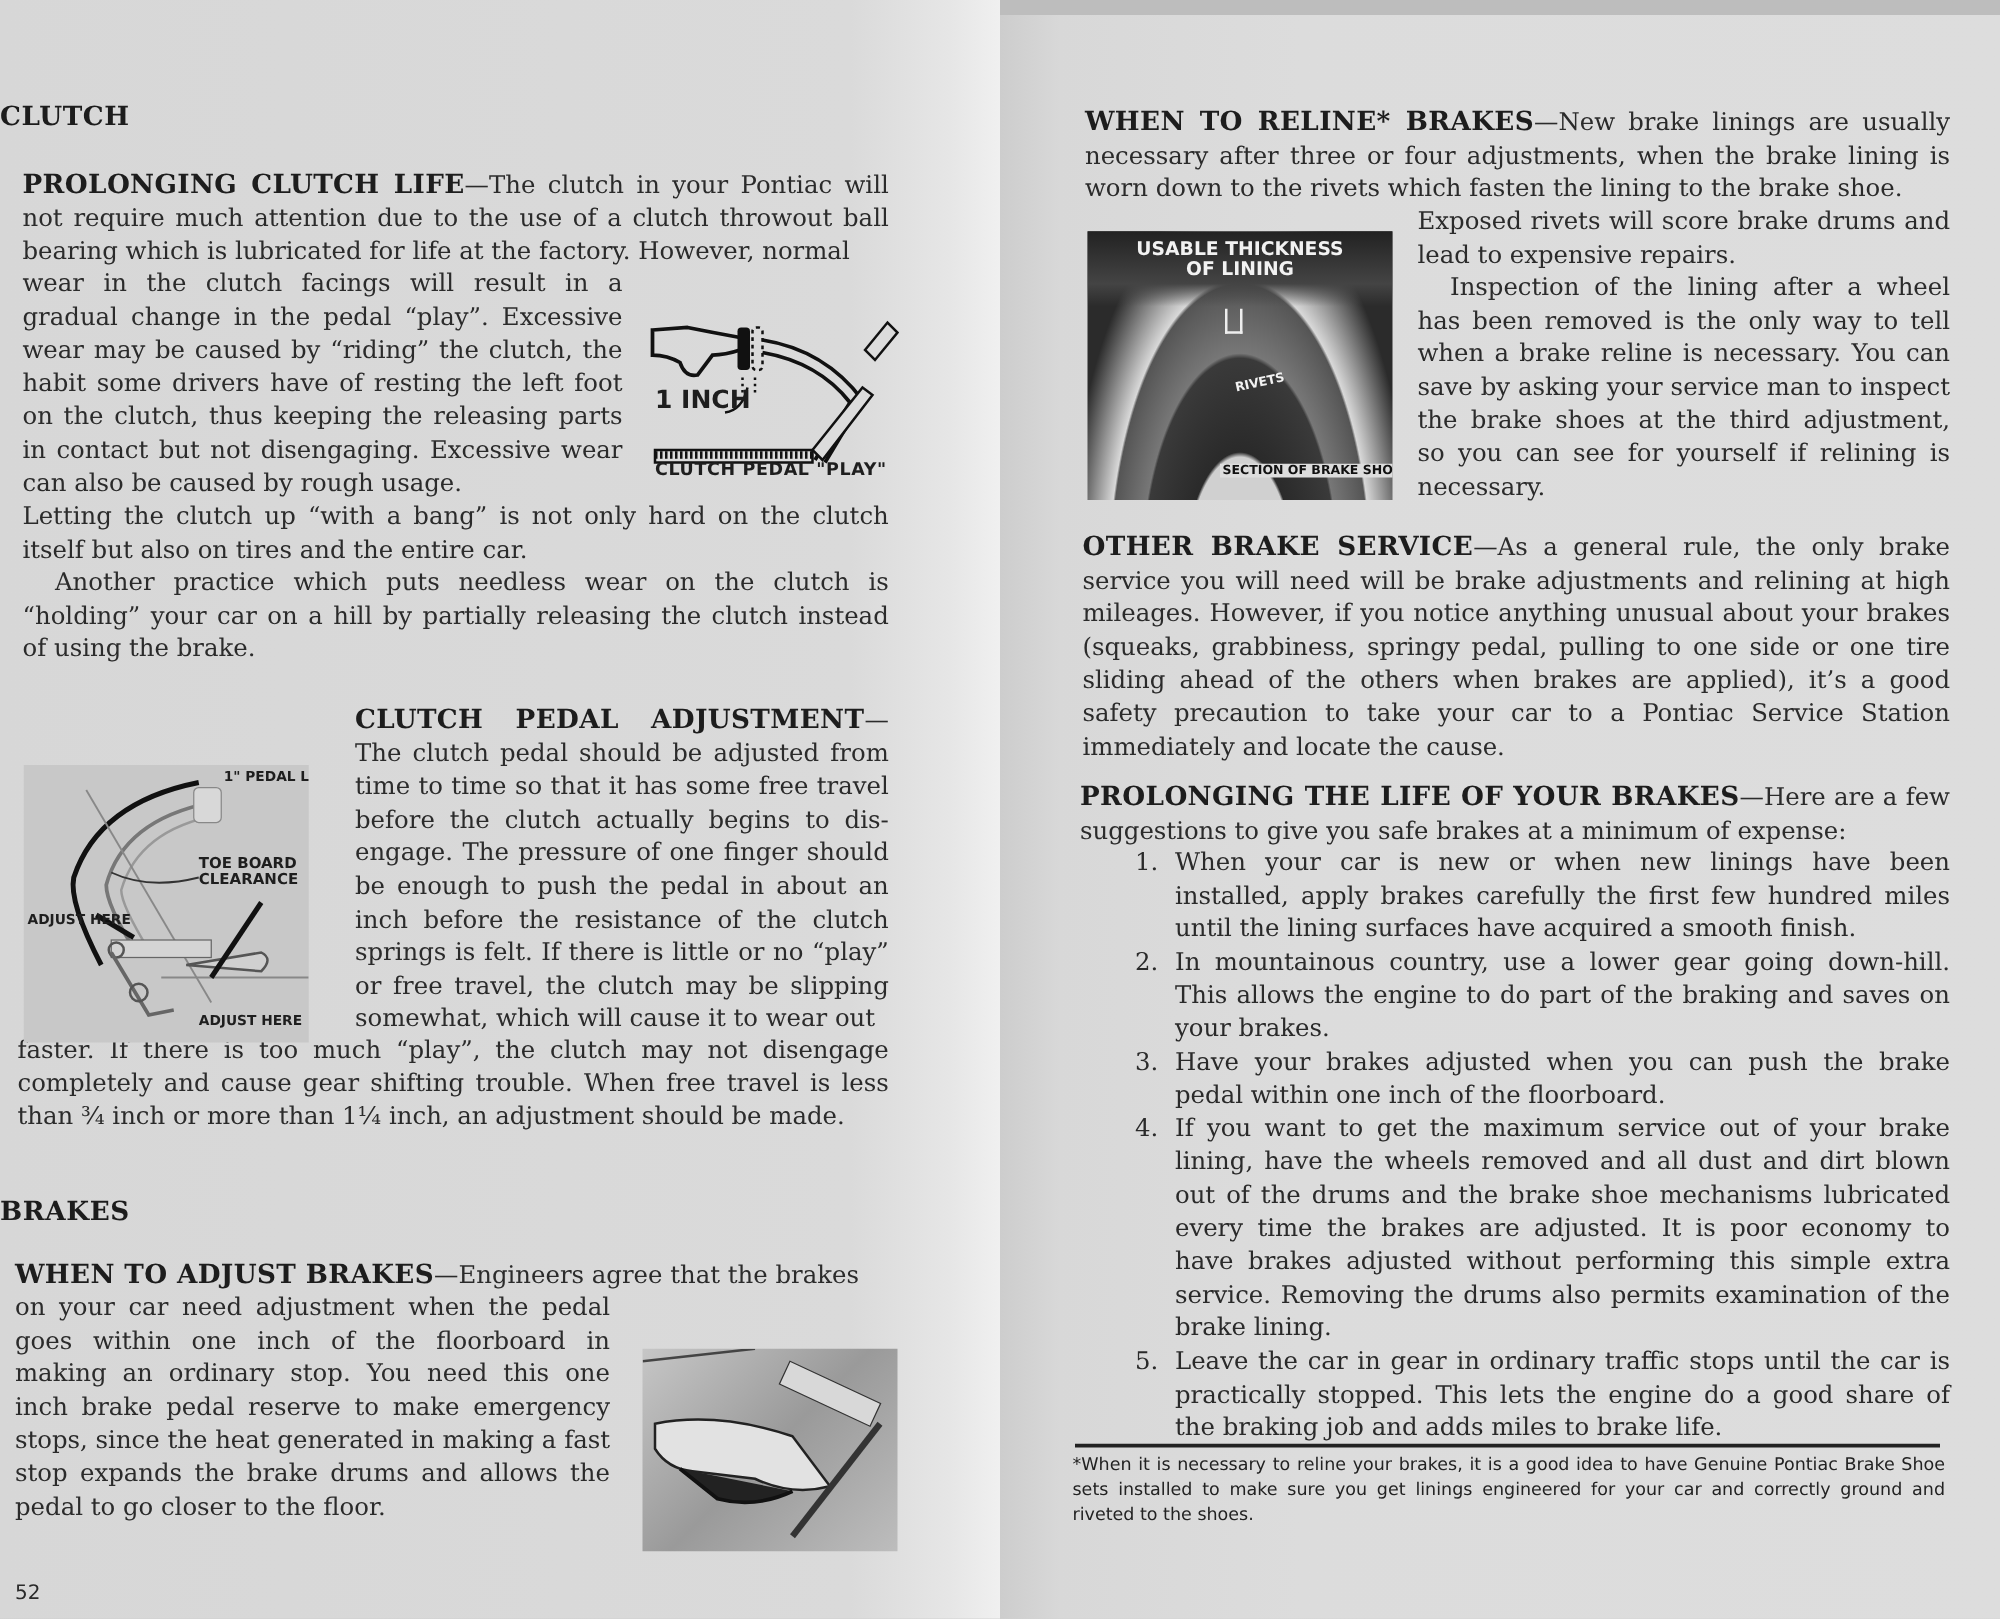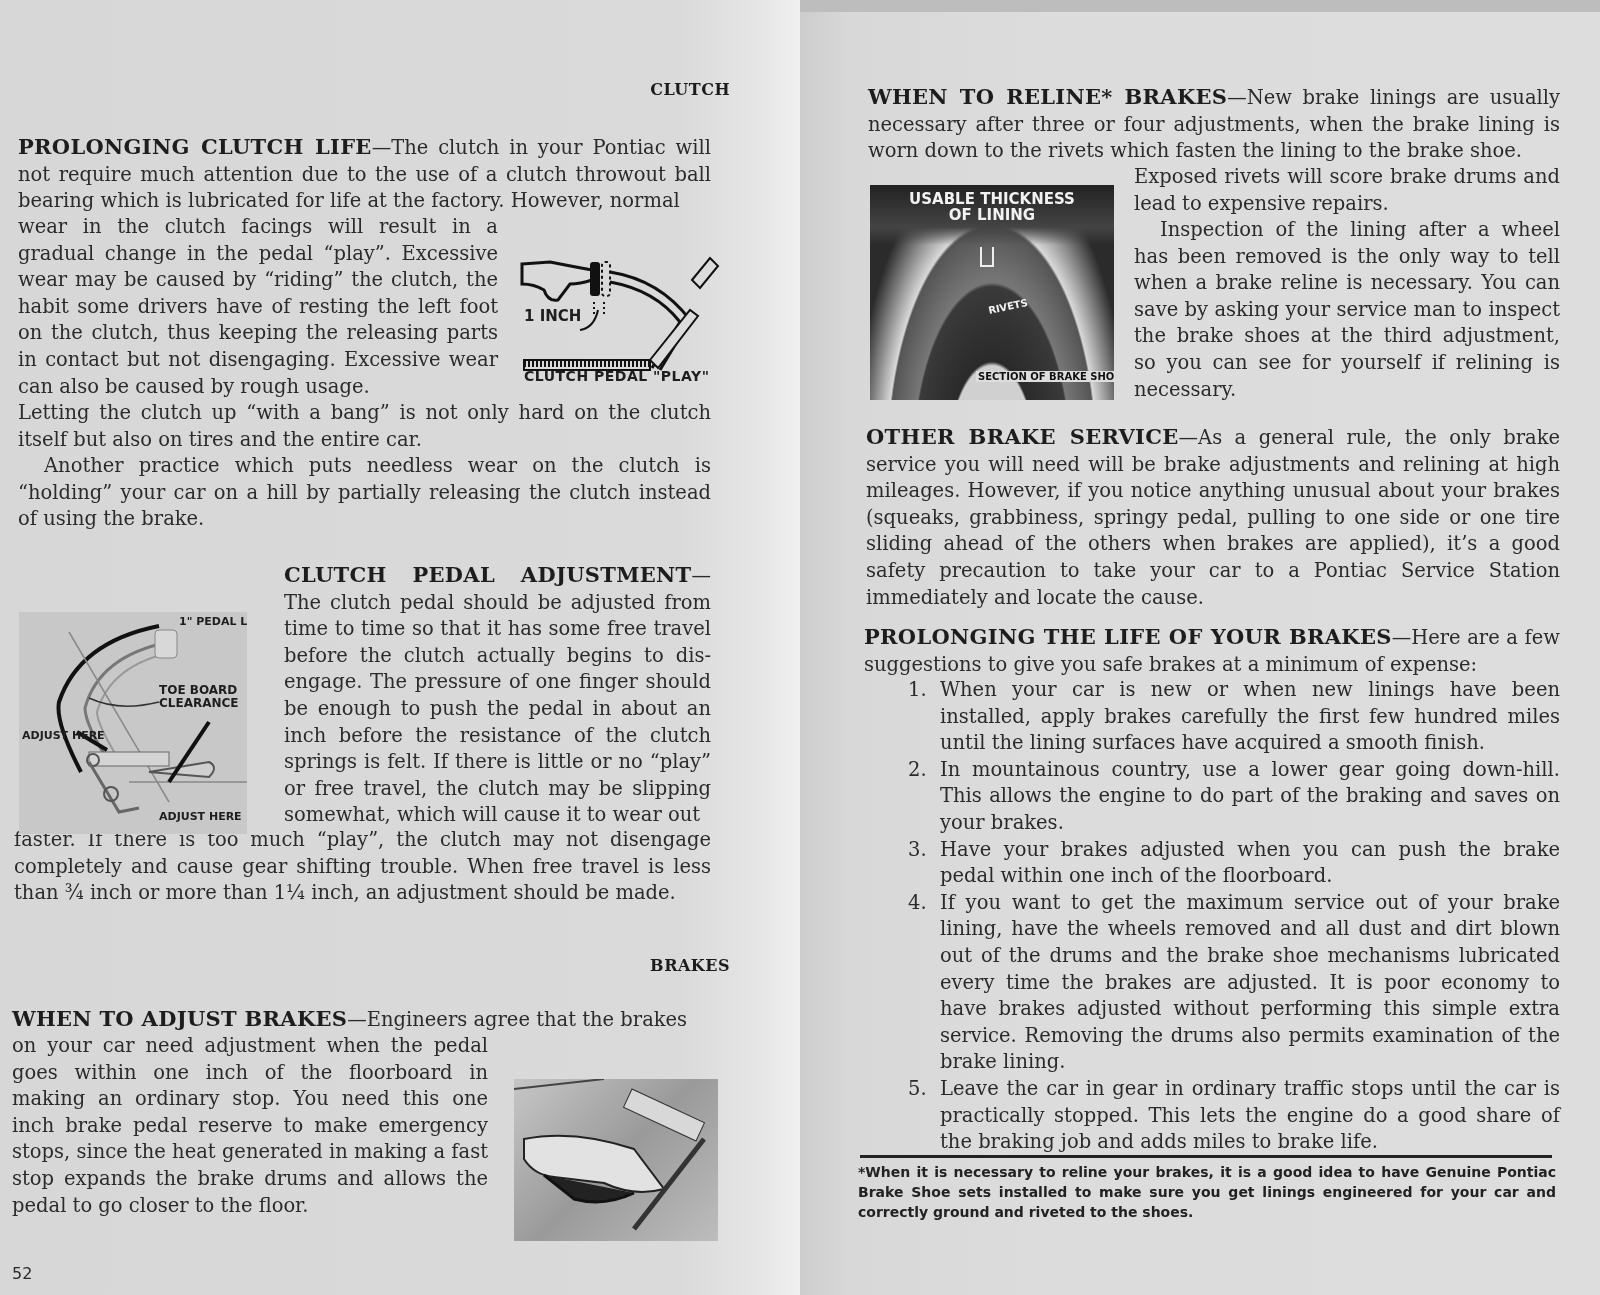--- a/index.html
+++ b/index.html
@@ -17,43 +17,43 @@
     background: linear-gradient(to right, #d7d7d7 0%, #dadada 85%, #e6e6e6 95%, #f0f0f0 100%);
   }
   .page-right {
     left: 800px; width: 800px; top: 12px;
     background: linear-gradient(to right, #cdcdcd 0%, #d8d8d8 6%, #dcdcdc 30%, #dddddd 100%);
   }
   .top-edge { position: absolute; left: 0; top: 0; width: 1600px; height: 12px; background: #bdbdbd; }
 
   .abs { position: absolute; }
   .section-title {
-    font-family: "DejaVu Serif", serif; font-weight: bold; font-size: 16px;
-    letter-spacing: 0.5px; color: #1c1c1c; text-align: right;
+    font-family: "DejaVu Serif", serif; font-weight: bold; font-size: 21px;
+    letter-spacing: 0.5px; color: #1c1c1c; text-align: left;
   }
   .para {
     font-size: 19.5px; line-height: 26.6px; text-align: justify; color: #2b2b2b;
   }
   .para .lead {
     font-weight: bold; font-size: 21px; color: #1d1d1d; letter-spacing: 0.3px;
   }
   .indent { text-indent: 26px; }
   .fig { position: absolute; overflow: hidden; }
   .fig-label {
     position: absolute; font-family: "DejaVu Sans", sans-serif; font-weight: bold;
     color: #1e1e1e; white-space: nowrap;
   }
   .page-num { position: absolute; font-size: 16px; color: #2a2a2a; font-family: "DejaVu Sans", sans-serif; }
 
   .list { position: absolute; }
   .list-item { position: relative; padding-left: 32px; font-size: 19.5px; line-height: 26.6px; text-align: justify; }
   .list-item .num { position: absolute; left: 0; top: 0; }
   .rule { position: absolute; height: 3px; background: #222; }
   .footnote {
-    position: absolute; font-family: "DejaVu Sans", sans-serif; font-weight: bold;
+    position: absolute; font-family: "DejaVu Sans", sans-serif; font-weight: normal;
     font-size: 14px; line-height: 20px; text-align: justify; color: #222;
   }
 </style>
 </head>
 <body>
 
 <div class="spread">
   <div class="top-edge"></div>
 
   <div class="page page-left">
@@ -85,21 +85,21 @@
         <path d="M100 42 Q145 50 170 82 L142 128" fill="none" stroke="#111" stroke-width="3"></path>
 
         <rect x="14" y="120" width="126" height="10" fill="#dcdcdc" stroke="#111" stroke-width="2"></rect>
         <path d="M14 124 L140 124" stroke="#111" stroke-width="6" stroke-dasharray="2 2"></path>
         <path d="M140 120 L180 70 L188 76 L148 128 Z" fill="#dcdcdc" stroke="#111" stroke-width="2"></path>
         <path d="M182 40 L200 18 L208 26 L190 48 Z" fill="#dcdcdc" stroke="#111" stroke-width="2"></path>
 
         <path d="M84 62 L84 76 M94 62 L94 76" stroke="#111" stroke-width="2" stroke-dasharray="2 3"></path>
         <path d="M70 90 Q84 88 88 70" fill="none" stroke="#111" stroke-width="2"></path>
       </svg>
-      <div class="fig-label" style="left:14px; top:67px; font-size:15px;">1 INCH</div>
+      <div class="fig-label" style="left:14px; top:67px; font-size:20px;">1 INCH</div>
       <div class="fig-label" style="left:14px; top:128px; font-size:14px; letter-spacing:0.5px;">CLUTCH PEDAL "PLAY"</div>
     </div>
 
     <div class="abs para" style="left:284px; width:427px; top:562px;">
       <span class="lead">CLUTCH PEDAL ADJUSTMENT</span><span>—</span><span>The clutch pedal should be adjusted from time to time so that it has some free travel before the clutch actually begins to dis-engage. The pressure of one finger should be enough to push the pedal in about an inch before the resistance of the clutch springs is felt. If there is little or no “play” or free travel, the clutch may be slipping somewhat, which will cause it to wear out</span>
     </div>
     <div class="abs para" style="left:14px; width:697px; top:827px;">
       <span>faster. If there is too much “play”, the clutch may not disengage completely and cause gear shifting trouble. When free travel is less than ¾ inch or more than 1¼ inch, an adjustment should be made.</span>
     </div>
 

